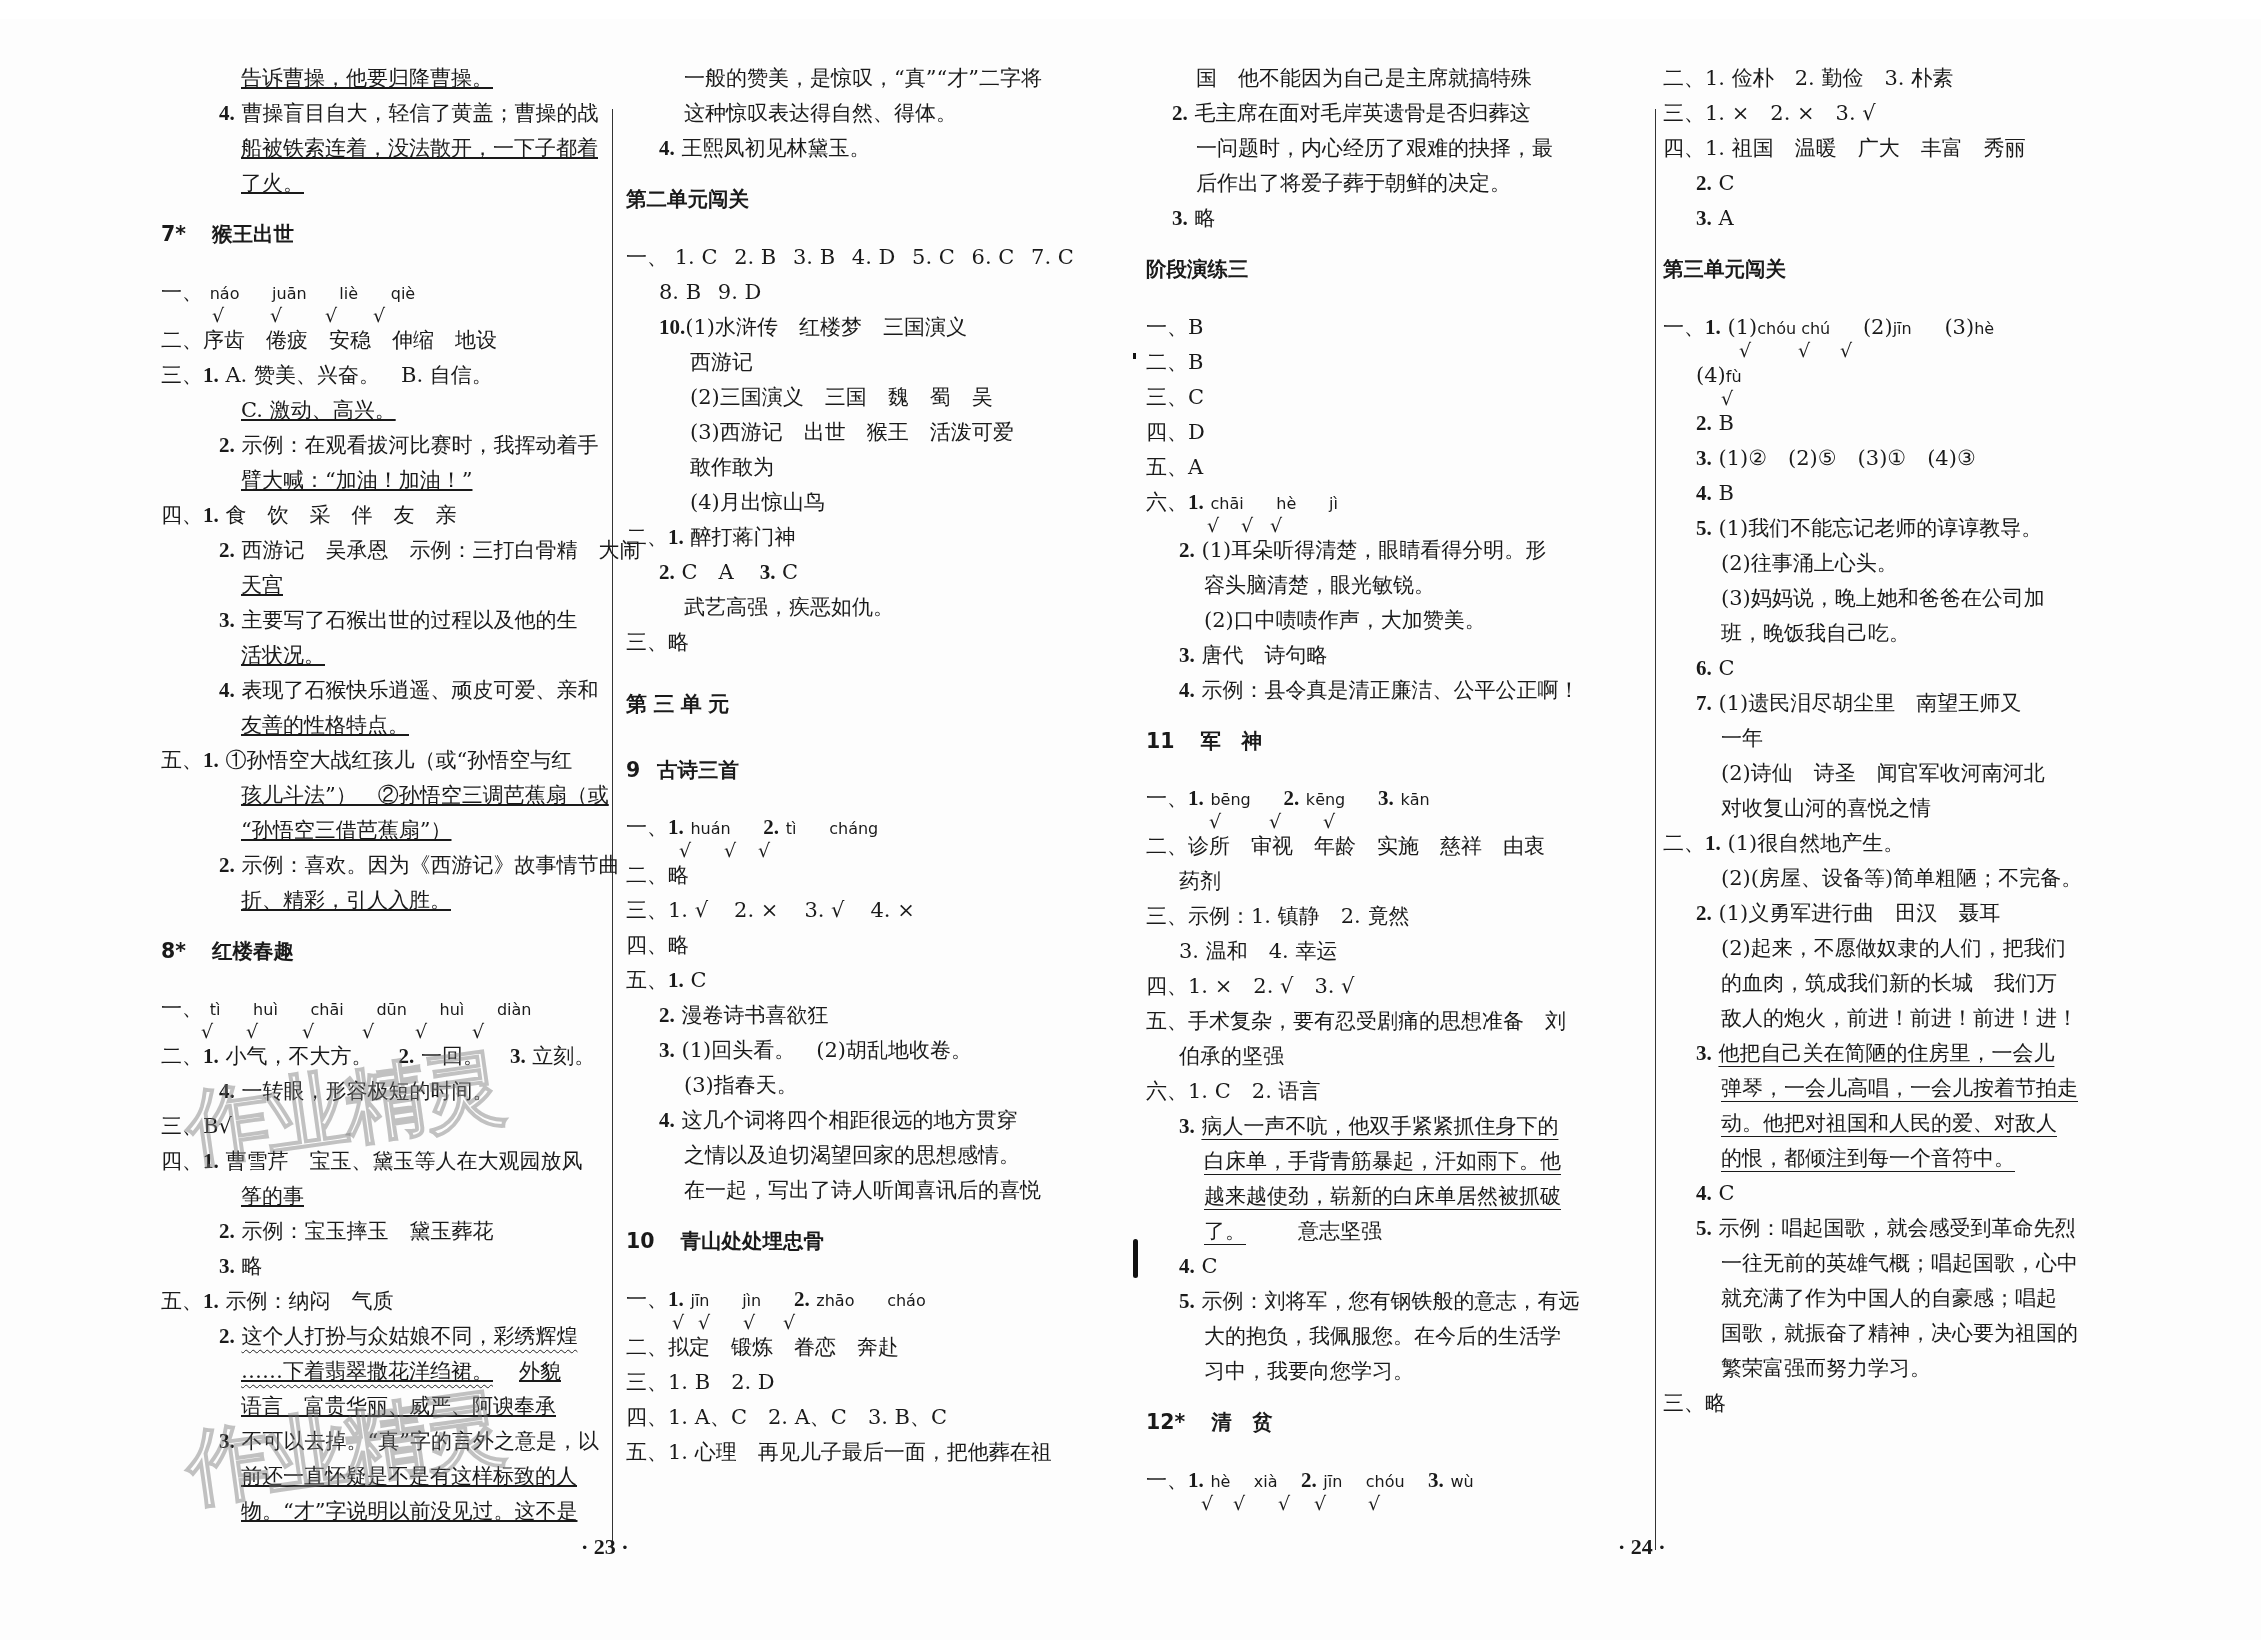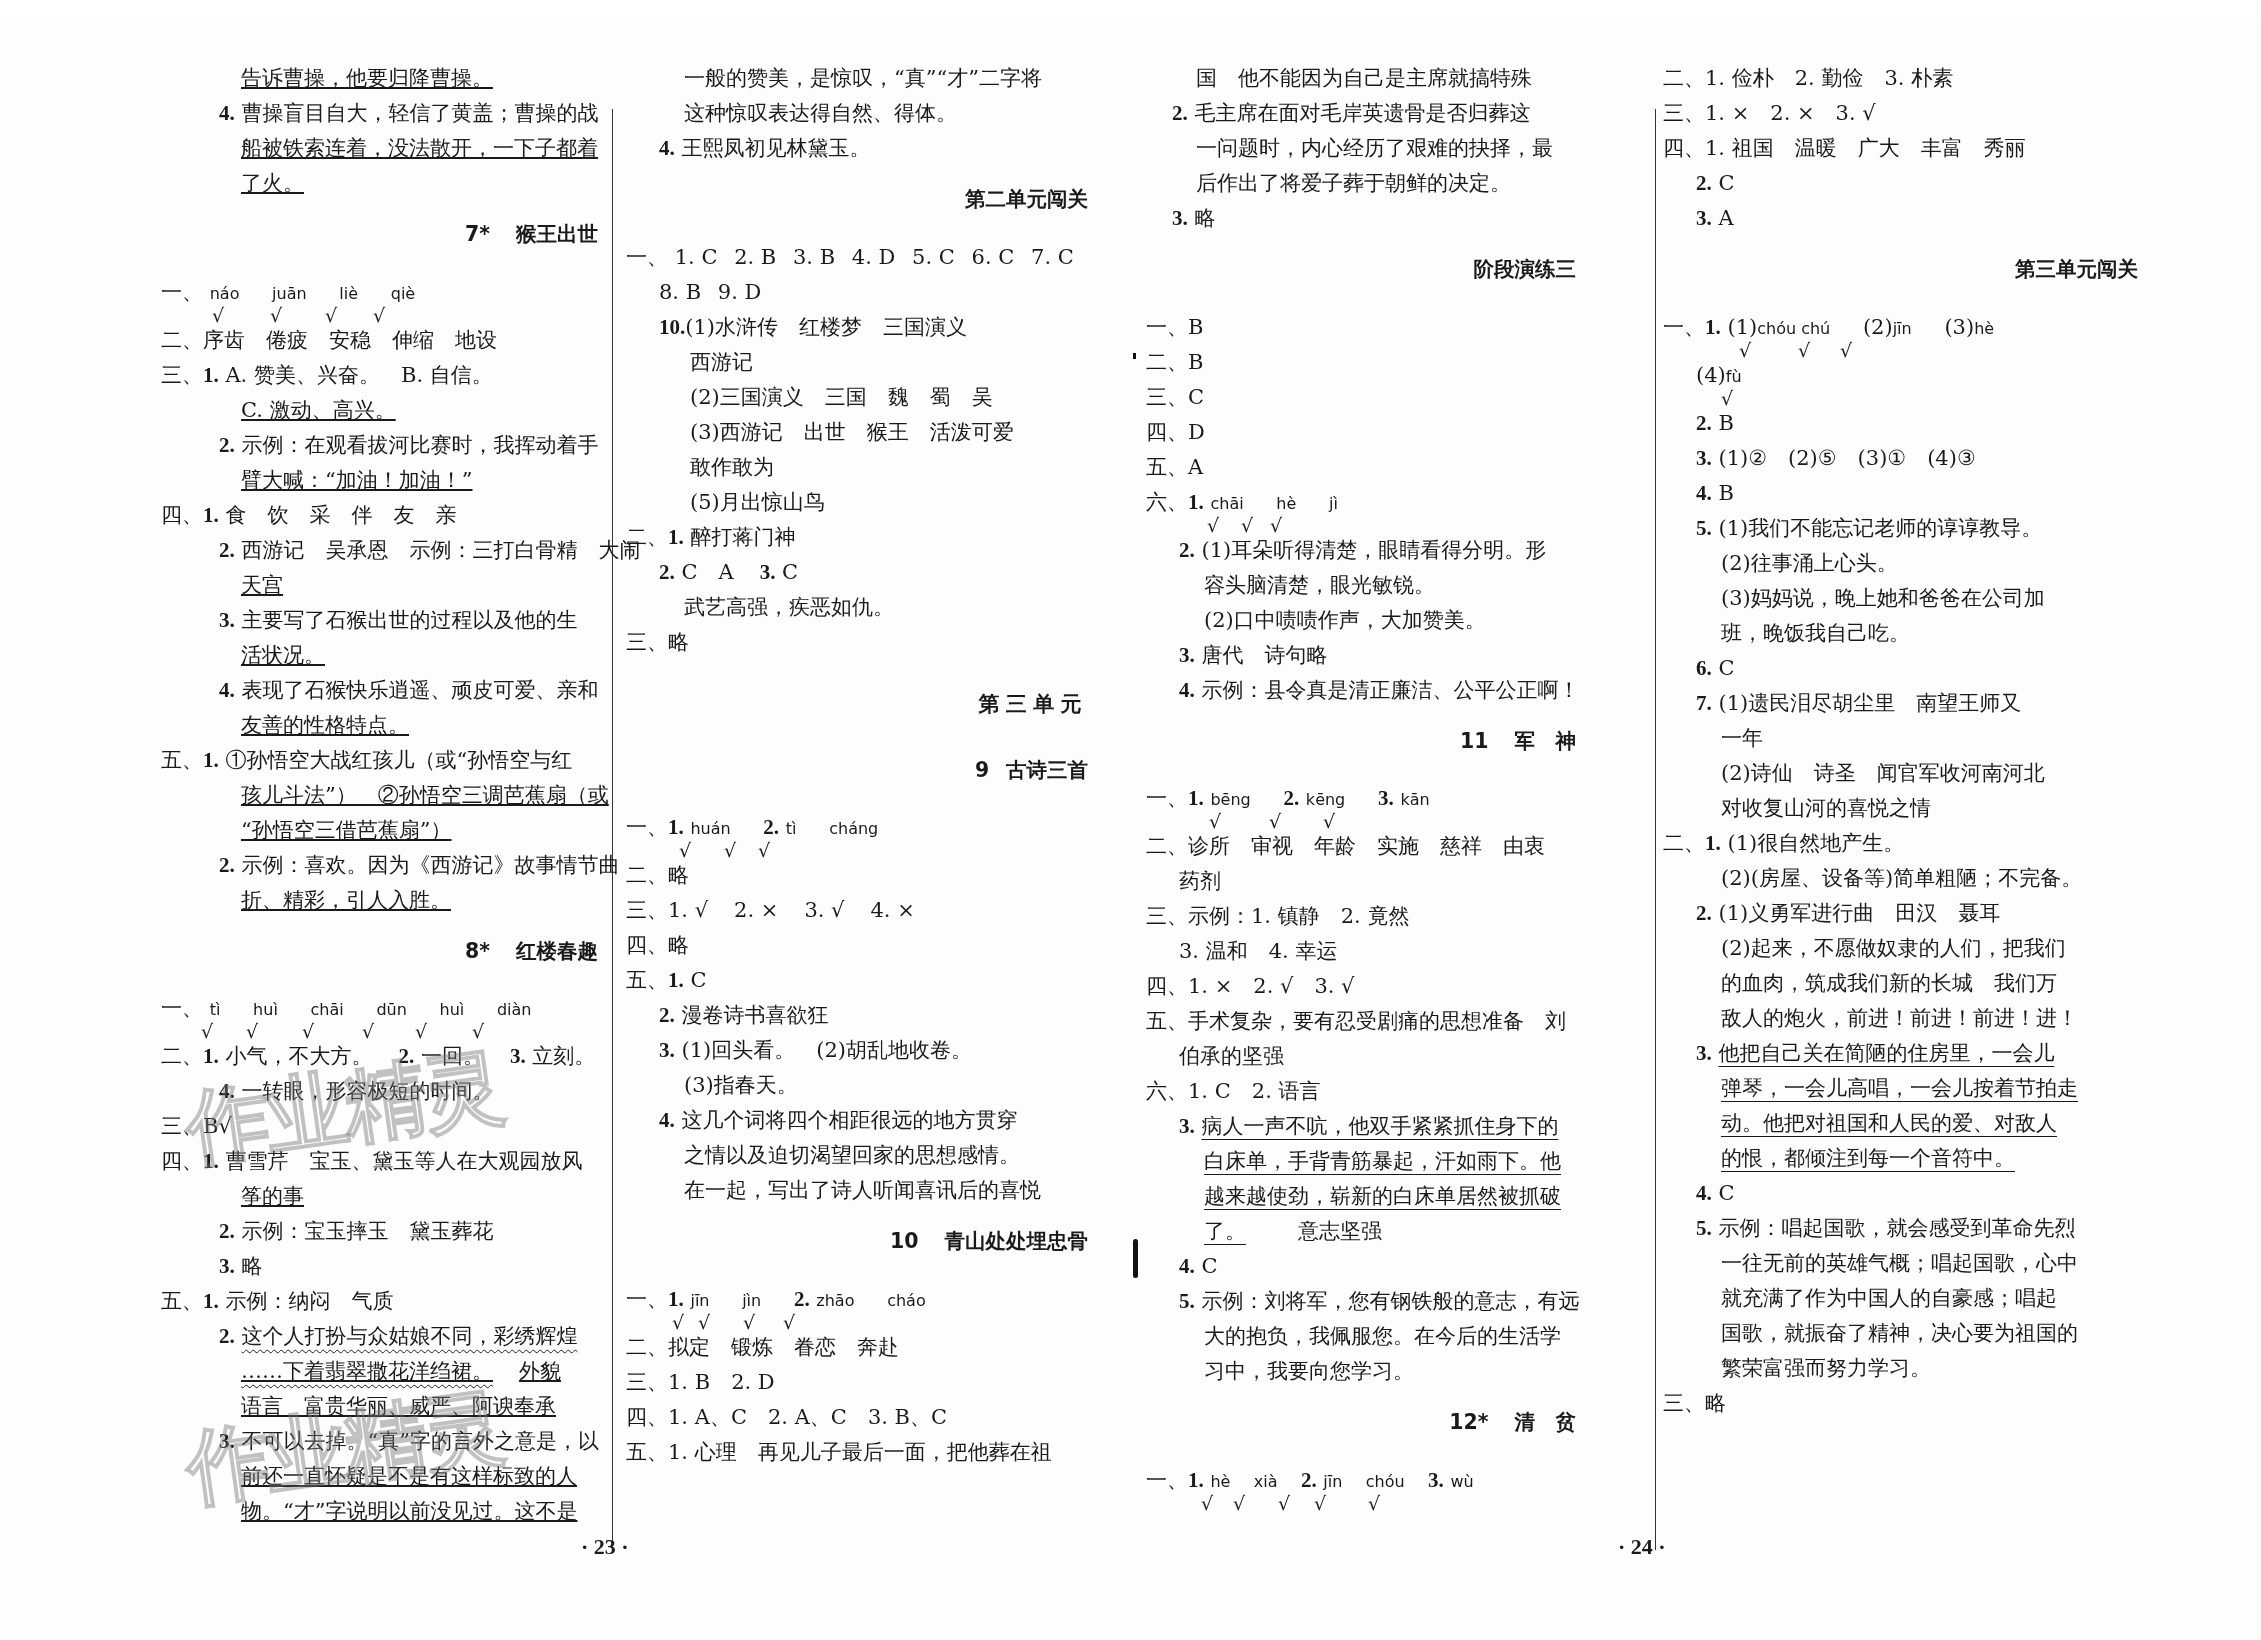--- a/index.html
+++ b/index.html
@@ -16,21 +16,21 @@
   #col3 { left: 1146px; width: 430px; }
   #col4 { left: 1663px; width: 475px; }
   .divider { position: absolute; width: 1.3px; background: #333; }
   .line { white-space: nowrap; position: relative; height: 35px; }
   .i0 { padding-left: 0; }
   .i1 { padding-left: 33px; }
   .i2 { padding-left: 58px; }
   .i3 { padding-left: 80px; text-decoration: underline; }
   .num { font-weight: bold; font-family: "Liberation Serif", serif; }
   .heading {
-    text-align: right; font-family: "DejaVu Sans", "Liberation Sans", sans-serif;
+    text-align: left; font-family: "DejaVu Sans", "Liberation Sans", sans-serif;
     font-weight: bold; font-size: 20.5px; height: 35px; line-height: 35px; margin: 16px 0 22.5px 0;
   }
   .heading.big { font-family: "DejaVu Serif", serif; font-size: 21px; letter-spacing: 6.4px; margin: 26px 0 32px 0; }
   .pinyin-row { height: 48px; position: relative; white-space: nowrap; }
   .pinyin-row .py { font-family: "DejaVu Sans", "Liberation Sans", sans-serif; font-size: 16px; }
   .pinyin-row .check { position: absolute; top: 23px; font-size: 19px; font-family: "DejaVu Sans", sans-serif; }
   .wavy { text-decoration: underline wavy #222; text-underline-offset: 6.4px; text-decoration-thickness: 0.6px; }
   .uline { text-decoration: underline; text-underline-offset: 6.4px; text-decoration-thickness: 1.3px; }
   .sp { display: inline-block; width: 16.7px; }
   .sp2 { display: inline-block; width: 26px; }
@@ -129,21 +129,21 @@
 
   <div class="line i0"><span>一、</span>
     <span>1. C</span><span class="sp"></span><span>2. B</span><span class="sp"></span><span>3. B</span><span class="sp"></span><span>4. D</span><span class="sp"></span><span>5. C</span><span class="sp"></span><span>6. C</span><span class="sp"></span><span>7. C</span>
   </div>
   <div class="line i1"><span>8. B</span><span class="sp"></span><span>9. D</span></div>
   <div class="line i1"><span class="num">10.</span><span>(1)水浒传　红楼梦　三国演义</span></div>
   <div class="line i2" style="padding-left:64px">西游记</div>
   <div class="line i2" style="padding-left:64px">(2)三国演义　三国　魏　蜀　吴</div>
   <div class="line i2" style="padding-left:64px">(3)西游记　出世　猴王　活泼可爱</div>
   <div class="line i2" style="padding-left:64px">敢作敢为</div>
-  <div class="line i2" style="padding-left:64px">(5)月出惊山鸟</div>
+  <div class="line i2" style="padding-left:64px">(4)月出惊山鸟</div>
   <div class="line i0"><span>二、</span><span class="num">1.</span> <span>醉打蒋门神</span></div>
   <div class="line i1"><span class="num">2.</span> <span>C　A</span><span class="sp2"></span><span class="num">3.</span> <span>C</span></div>
   <div class="line i2">武艺高强，疾恶如仇。</div>
   <div class="line i0">三、略</div>
 
   <div class="heading big">第三单元</div>
 
   <div class="heading" style="margin-top:0"><span>9</span><span class="sp"></span><span>古诗三首</span></div>
 
   <div class="pinyin-row">

